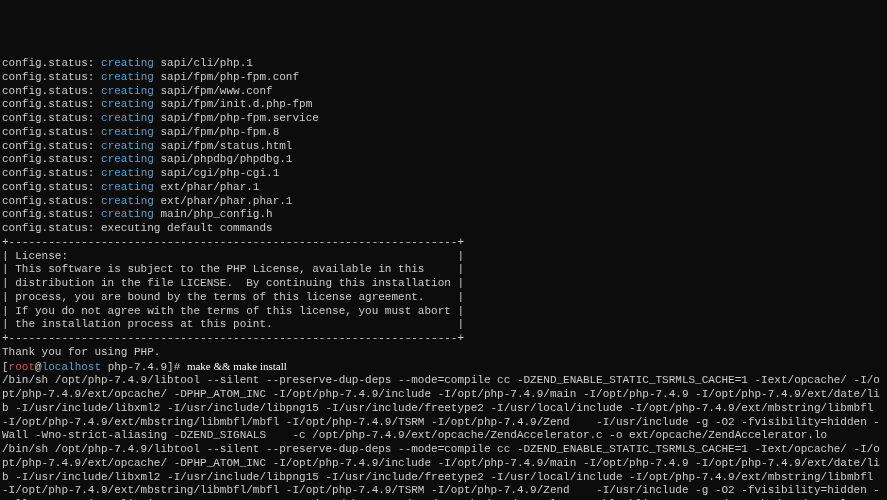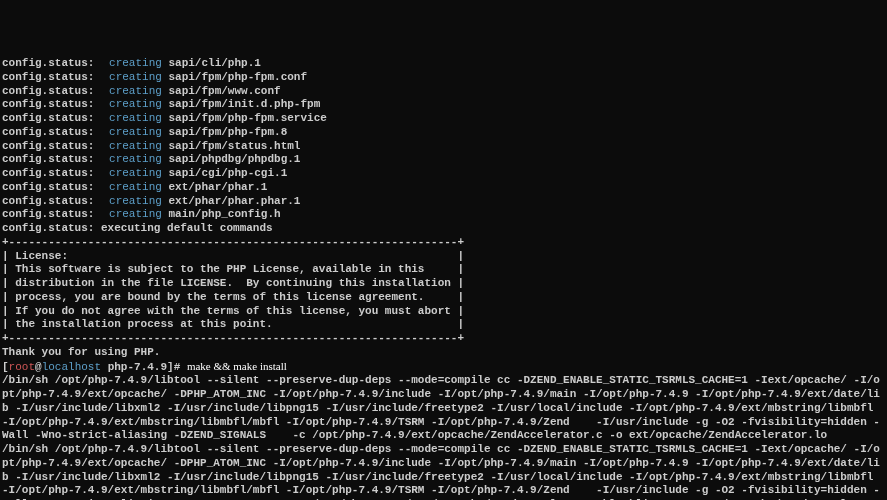--- a/index.html
+++ b/index.html
@@ -18,29 +18,27 @@
       height: 500px;
       overflow: hidden;
       white-space: pre-wrap;
       word-break: break-all;
     }
     .line {
       display: block;
     }
     .creating {
       color: #5d9fc9;
-      margin-left: 8px;
     }
     .white {
       color: #ffffff;
       font-family: Liberation Serif, serif;
     }
     .grey {
       color: #cccccc;
-      font-weight: bold;
     }
     .red {
       color: #cc5555;
     }
     .host {
       color: #5d9fc9;
     }
   </style>
 </head>
 <body>

